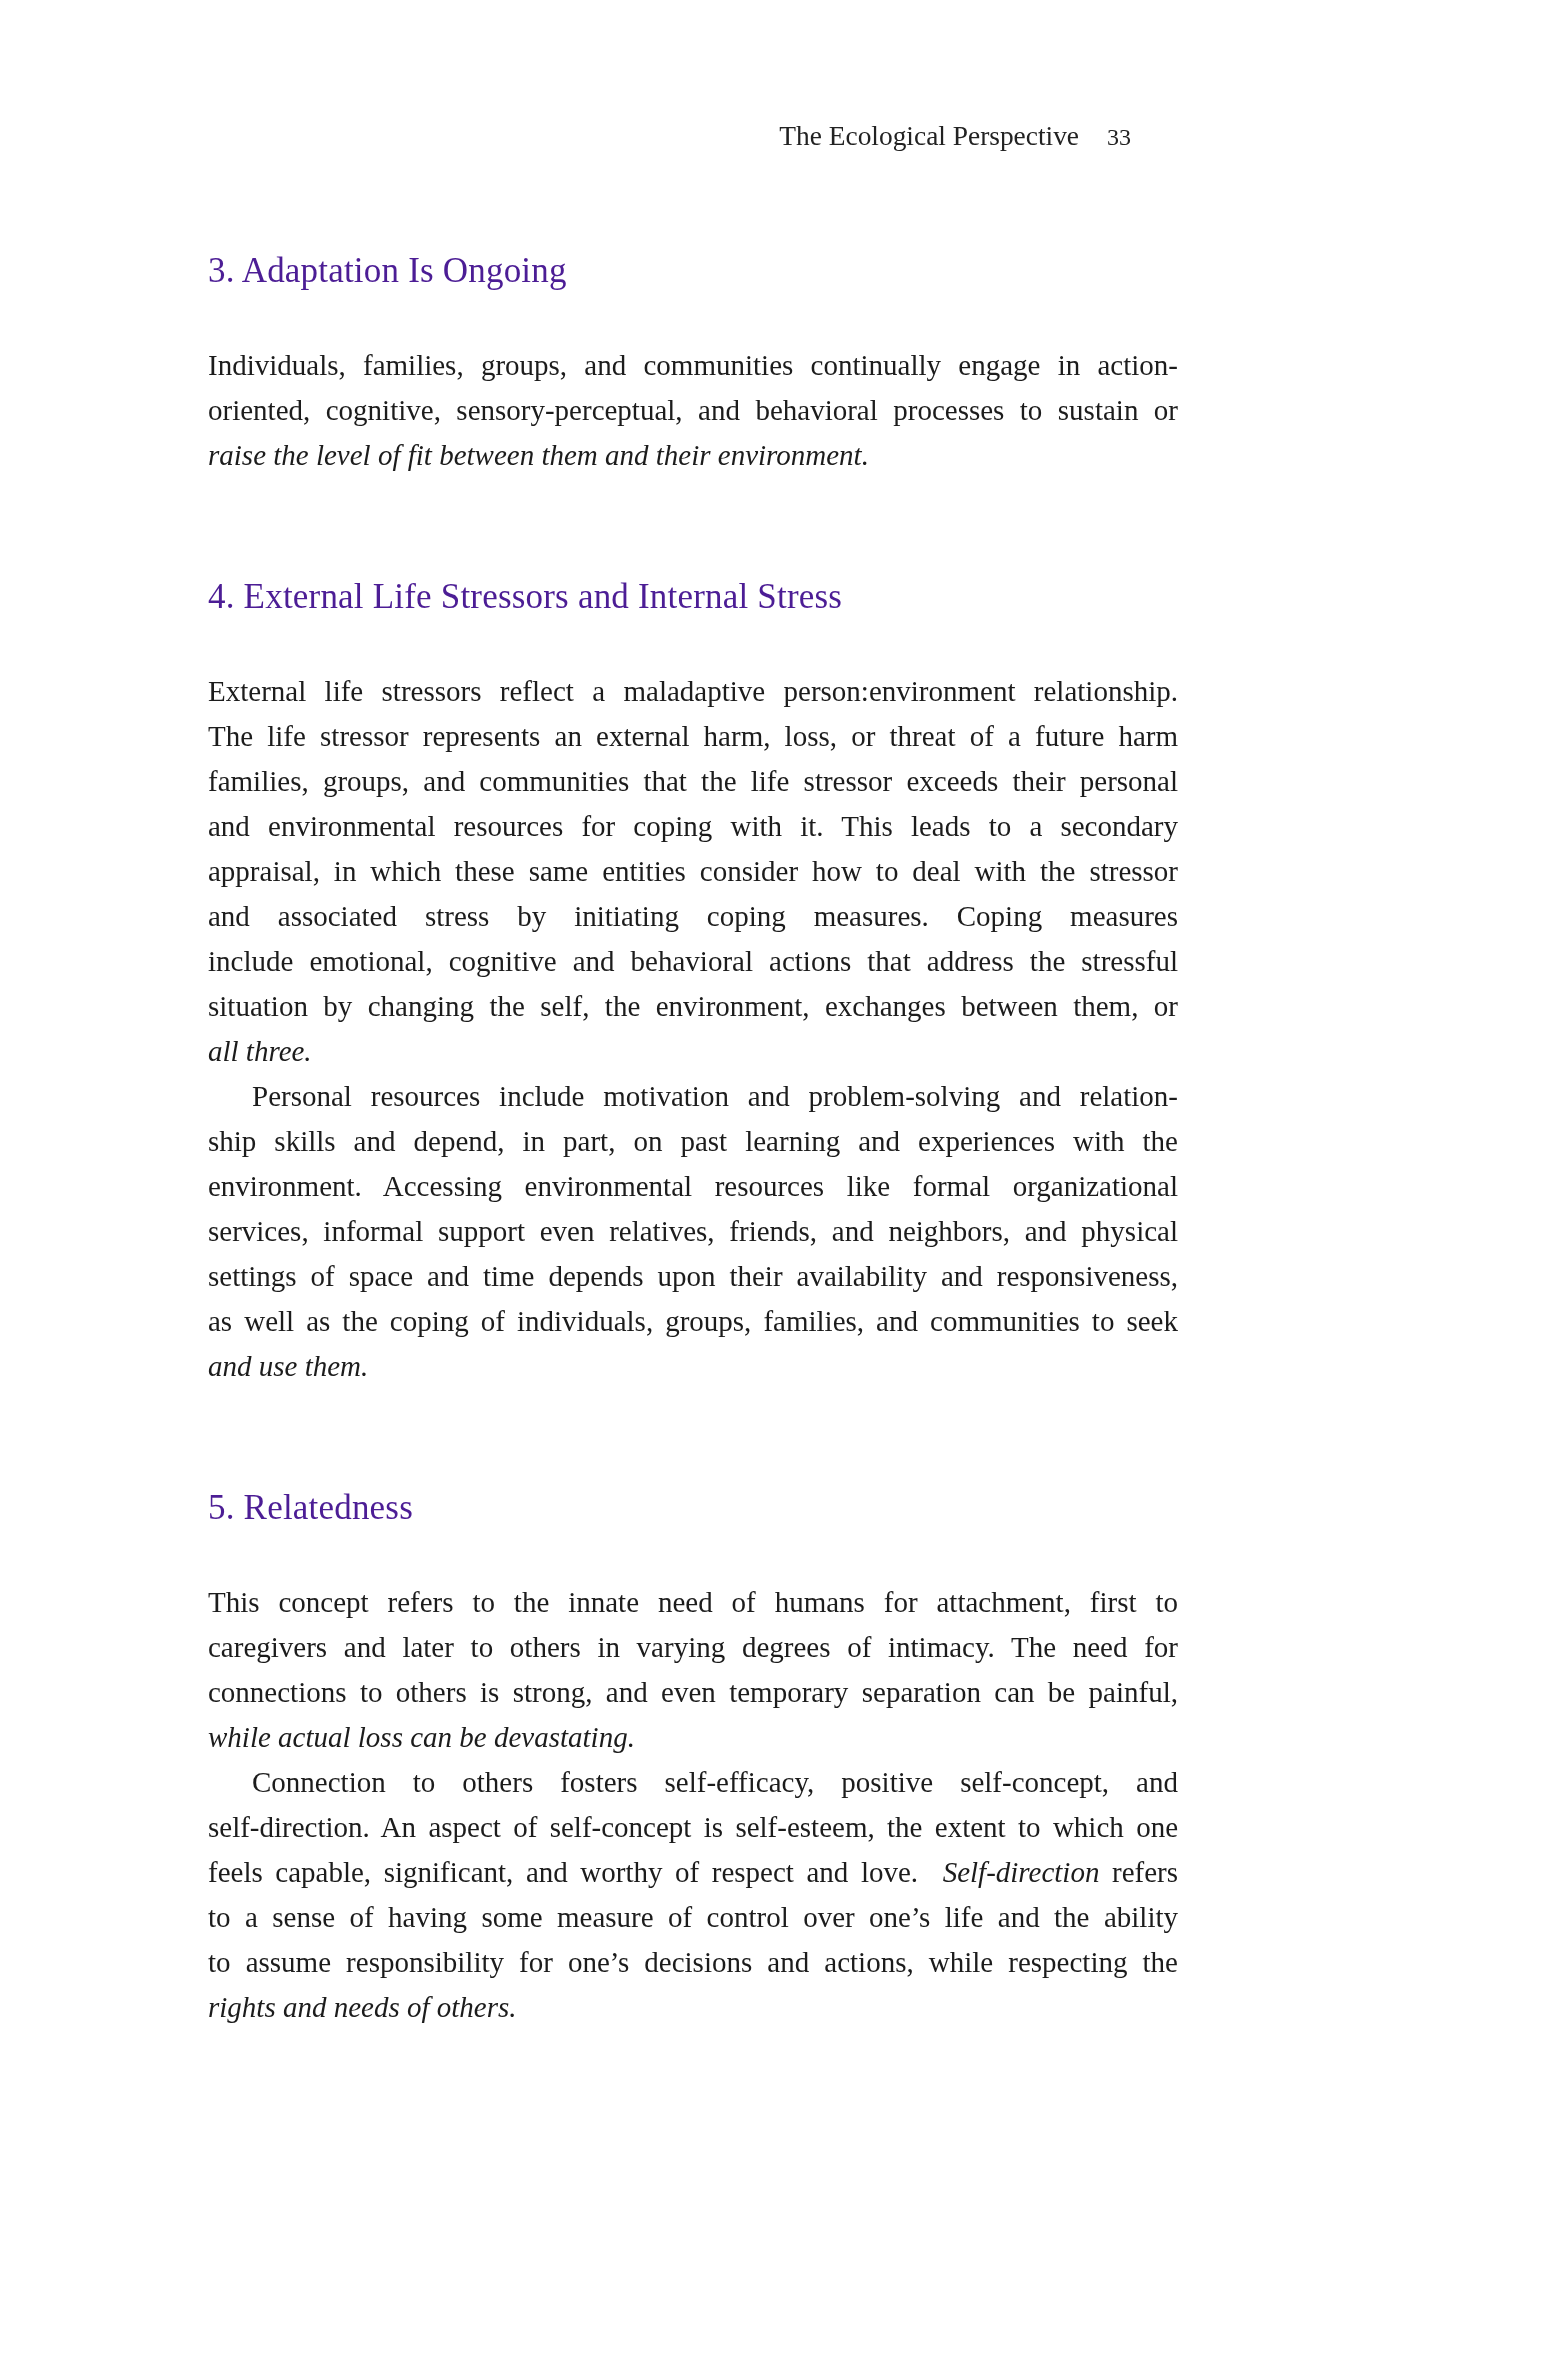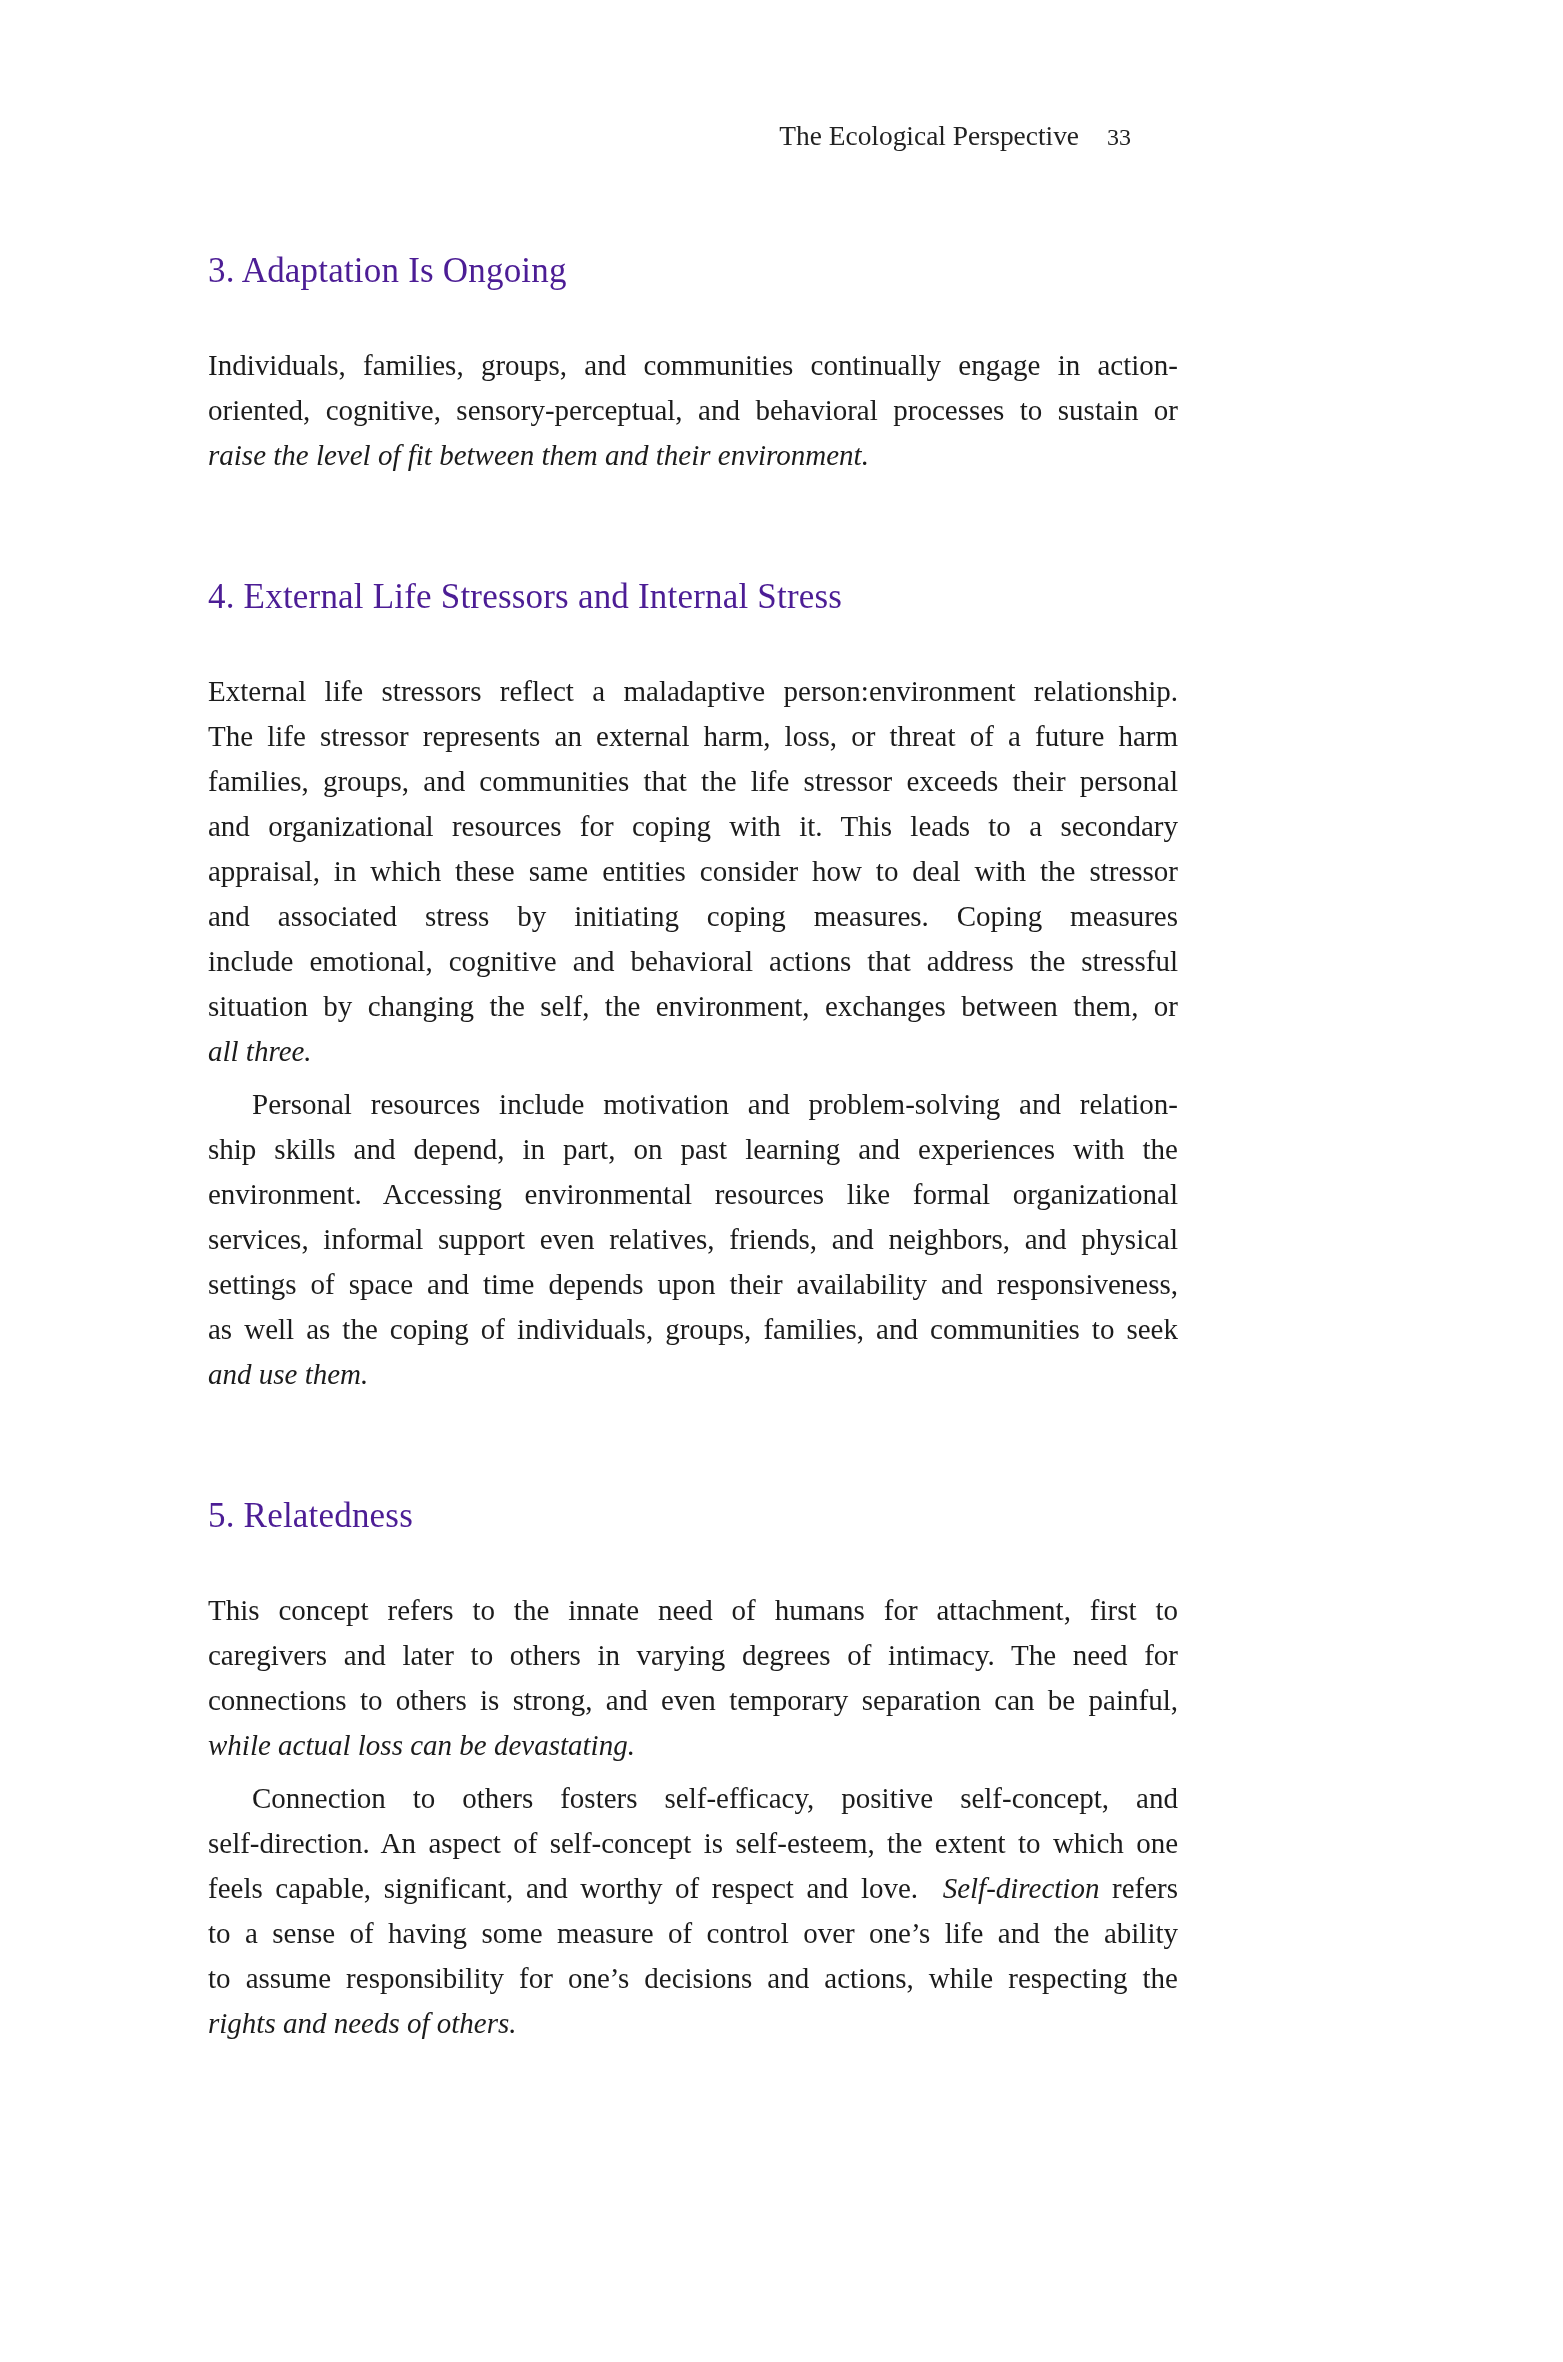--- a/index.html
+++ b/index.html
@@ -42,21 +42,21 @@
     text-align: justify;
     text-align-last: justify;
     -moz-text-align-last: justify;
     white-space: normal;
   }
   .line.last {
     text-align-last: left;
     font-style: italic;
     -moz-text-align-last: left;
   }
-  .line.indent { padding-left: 44px; margin-top: 8px; }
+  .line.indent { padding-left: 44px; }
   .line i { font-style: italic; margin-left: 12px; }
 </style>
 </head>
 <body>
 
 <div class="page">
   <header class="running-head">
     <span>The Ecological Perspective</span><span class="pagenum">33</span>
   </header>
   <main id="content">
@@ -67,21 +67,21 @@
           <div class="line">oriented, cognitive, sensory-perceptual, and behavioral processes to sustain or</div>
           <div class="line last">raise the level of fit between them and their environment.</div>
         </div>
       </section>
       <section>
         <h2 class="section-heading">4. External Life Stressors and Internal Stress</h2>
         <div class="para">
           <div class="line">External life stressors reflect a maladaptive person:environment relationship.</div>
           <div class="line">The life stressor represents an external harm, loss, or threat of a future harm</div>
           <div class="line">families, groups, and communities that the life stressor exceeds their personal</div>
-          <div class="line">and organizational resources for coping with it. This leads to a secondary</div>
+          <div class="line">and environmental resources for coping with it. This leads to a secondary</div>
           <div class="line">appraisal, in which these same entities consider how to deal with the stressor</div>
           <div class="line">and associated stress by initiating coping measures. Coping measures</div>
           <div class="line">include emotional, cognitive and behavioral actions that address the stressful</div>
           <div class="line">situation by changing the self, the environment, exchanges between them, or</div>
           <div class="line last">all three.</div>
         </div>
         <div class="para">
           <div class="line indent">Personal resources include motivation and problem-solving and relation-</div>
           <div class="line">ship skills and depend, in part, on past learning and experiences with the</div>
           <div class="line">environment. Accessing environmental resources like formal organizational</div>

